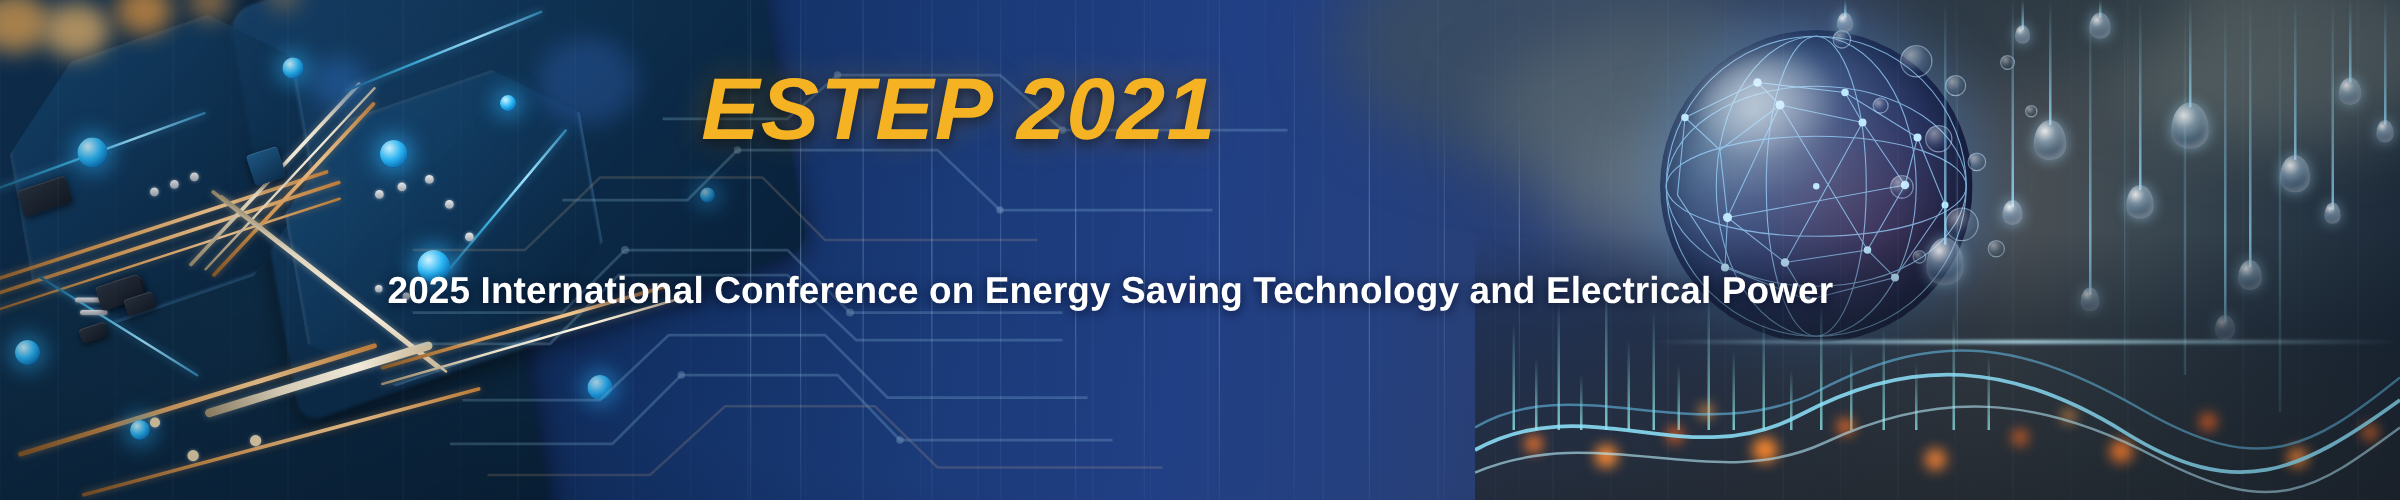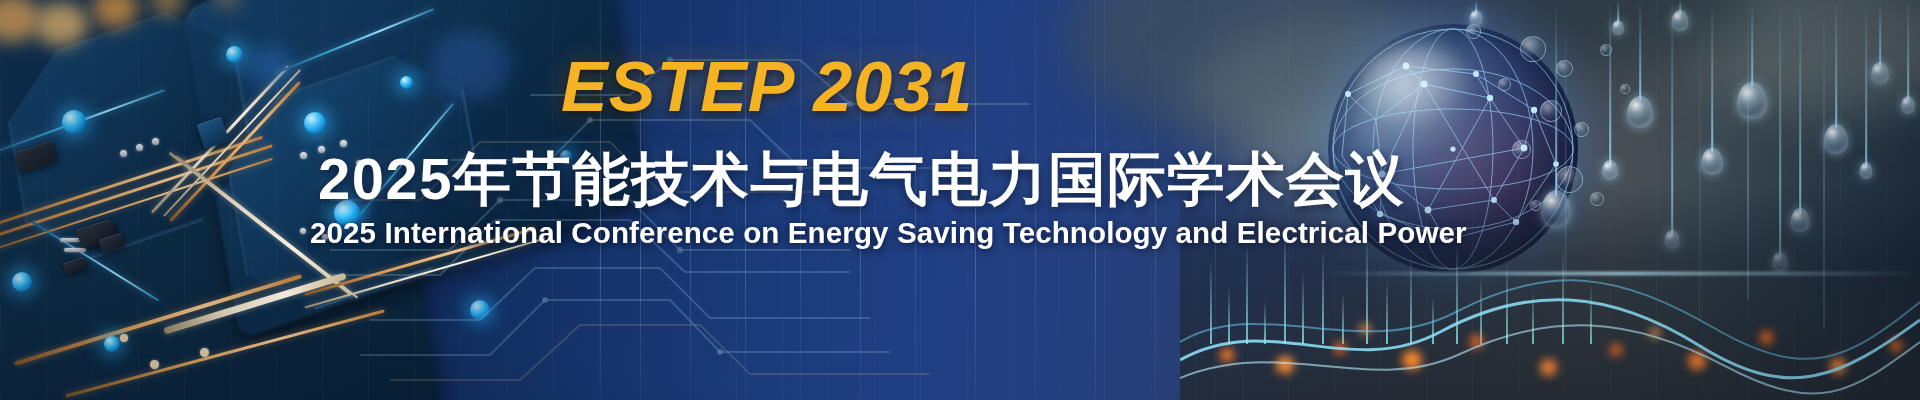--- a/index.html
+++ b/index.html
@@ -520,21 +520,20 @@
   </div>
 
   <div style="position:absolute;left:1320px;top:272px;width:600px;height:3px;
               background:linear-gradient(90deg,rgba(150,225,255,0),rgba(190,240,255,.9),rgba(150,225,255,0));
               filter:blur(1.4px);"></div>
 
   <div class="hgrid"></div>
   <div class="vignette"></div>
 
   <div class="content">
-    <div class="t-estep">ESTEP 2031</div>
-
-    <div class="t-cn">2025年节能技术与电气电力国际学术会议</div>
+    <div class="t-estep">ESTEP 2021</div>
+
 
     <div class="t-en">2025 International Conference on Energy Saving Technology and Electrical Power</div>
 
   </div>
 
 </div>
 
 </body></html>

